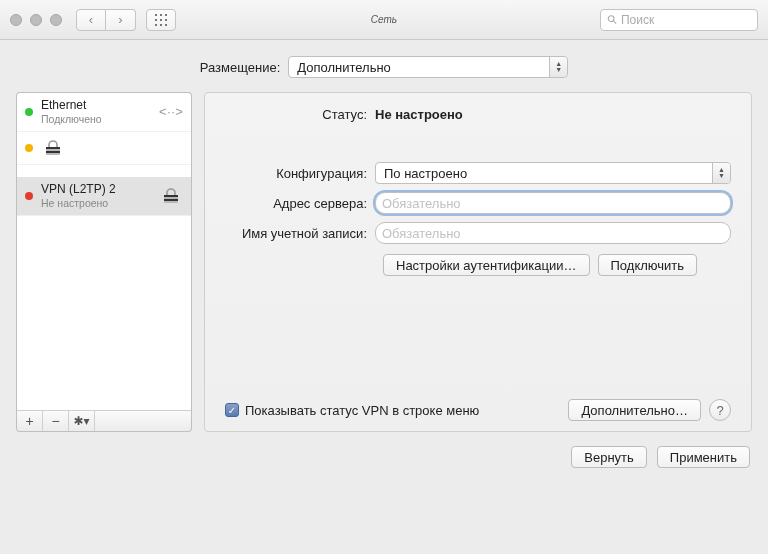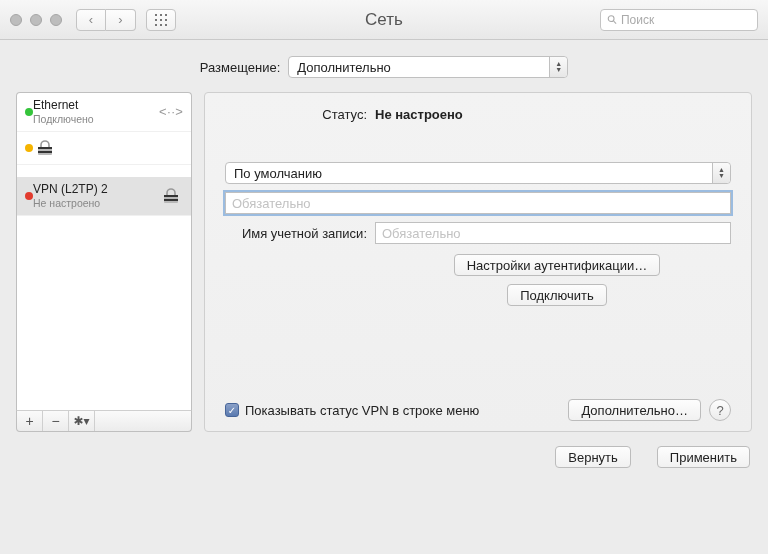--- a/index.html
+++ b/index.html
@@ -7,62 +7,62 @@
 
 
 .titlebar { height: 40px; background: linear-gradient(#f7f7f7,#e8e8e8); border-bottom: 1px solid #c9c9c9; display: flex; align-items: center; padding: 0 10px; position: relative; }
 .traffic { display: flex; gap: 8px; }
 .traffic span { width: 12px; height: 12px; border-radius: 50%; background: #bdbdbd; border: 1px solid #a6a6a6; }
 .navbtns { display: flex; margin-left: 14px; }
 .navbtn { width: 30px; height: 22px; background: linear-gradient(#fdfdfd,#f1f1f1); border: 1px solid #c4c4c4; display: flex; align-items: center; justify-content: center; color: #888; font-size: 13px; }
 .navbtn:first-child { border-radius: 4px 0 0 4px; }
 .navbtn:last-child { border-radius: 0 4px 4px 0; border-left: none; }
 .gridbtn { width: 30px; height: 22px; margin-left: 10px; background: linear-gradient(#fdfdfd,#f1f1f1); border: 1px solid #c4c4c4; border-radius: 4px; display: flex; align-items: center; justify-content: center; color: #666; }
-.wintitle { position: absolute; left: 50%; transform: translateX(-50%); font-size: 17px; color: #555; }
+.wintitle { position: absolute; left: 50%; transform: translateX(-50%); font-size: 10px; color: #555; font-style: italic; }
 .searchwrap { margin-left: auto; width: 158px; height: 22px; background: #fff; border: 1px solid #c4c4c4; border-radius: 4px; display: flex; align-items: center; padding: 0 6px; color: #aaa; gap: 4px; }
 .searchwrap input { border: none; outline: none; width: 100%; font-size: 12px; background: transparent; color: #1d4ed8; }
 .searchwrap input::placeholder { color: #aaa; }
 
 
 .locrow { display: flex; align-items: center; justify-content: center; gap: 8px; padding: 16px 12px 14px; }
 .locrow label { font-size: 13px; }
 .select { position: relative; display: inline-flex; align-items: center; background: #fff; border: 1px solid #c0c0c0; border-radius: 4px; height: 22px; padding: 0 22px 0 8px; font-size: 13px; min-width: 280px; }
 .select .arrows { position: absolute; right: 0; top: 0; bottom: 0; width: 18px; background: linear-gradient(#fafafa,#e7e7e7); border-left: 1px solid #c0c0c0; border-radius: 0 4px 4px 0; display: flex; flex-direction: column; align-items: center; justify-content: center; font-size: 7px; color: #555; line-height: 6px; }
 
 
 .content { display: flex; padding: 0 16px 0 16px; gap: 12px; }
 .sidebar { width: 176px; display: flex; flex-direction: column; }
 .svlist { flex: 1; background: #fff; border: 1px solid #bfbfbf; border-bottom: none; border-radius: 4px 4px 0 0; height: 370px; overflow: hidden; }
-.svitem { display: flex; align-items: center; padding: 6px 8px; border-bottom: 1px solid #f0f0f0; position: relative; }
+.svitem { display: flex; align-items: center; padding: 6px 8px; gap: 8px; border-bottom: 1px solid #f0f0f0; position: relative; }
 .svitem.selected { background: #e2e2e2; margin-top: 12px; }
 .dot { width: 8px; height: 8px; border-radius: 50%; flex-shrink: 0; }
 .svtext { flex: 1; line-height: 1.15; }
 .svname { font-size: 12px; }
 .svstatus { font-size: 10.5px; color: #888; }
 .svicon { width: 24px; height: 20px; display: flex; align-items: center; justify-content: center; color: #999; }
 .svtoolbar { height: 22px; background: linear-gradient(#fafafa,#ececec); border: 1px solid #bfbfbf; border-top-color: #cfcfcf; border-radius: 0 0 4px 4px; display: flex; align-items: stretch; }
 .svtb-btn { width: 26px; display: flex; align-items: center; justify-content: center; border-right: 1px solid #cfcfcf; color: #555; font-size: 14px; cursor: default; }
 
 .detail { flex: 1; background: linear-gradient(#f3f3f3,#efefef); border: 1px solid #cfcfcf; border-radius: 4px; padding: 14px 20px 10px; height: 340px; position: relative; }
 .row { display: flex; align-items: center; margin-bottom: 8px; }
 .row .lbl { width: 150px; text-align: right; padding-right: 8px; font-size: 13px; }
 .row .val { flex: 1; font-size: 13px; }
 .bold { font-weight: 600; }
-.txtinput { width: 100%; height: 22px; border: 1px solid #c0c0c0; background: #fff; padding: 0 6px; font-size: 13px; outline: none; border-radius: 0; }
+.txtinput { width: 100%; height: 22px; border: 1px solid #c0c0c0; background: #fff; padding: 0 6px; font-size: 13px; outline: none; border-radius: 10px; }
 .txtinput.focus { box-shadow: 0 0 0 2px #9bbce0; }
 .txtinput::placeholder { color: #c2c2c2; }
 .btn { display: inline-flex; align-items: center; height: 22px; padding: 0 12px; background: linear-gradient(#fdfdfd,#f1f1f1); border: 1px solid #bcbcbc; border-radius: 4px; font-size: 13px; cursor: default; }
-.detail .btnrow { margin-left: 158px; margin-top: 10px; display: flex; flex-direction: column; align-items: center; gap: 8px; }
+.detail .btnrow { margin-left: 158px; margin-top: 10px; display: flex; flex-direction: row; align-items: flex-start; gap: 8px; }
 
 .footer-in { position: absolute; bottom: 10px; left: 20px; right: 20px; display: flex; align-items: center; }
 .chk { display: flex; align-items: center; gap: 6px; font-size: 13px; }
 .chkbox { width: 14px; height: 14px; background: linear-gradient(#8aa0c7,#5a7ab0); border: 1px solid #476599; border-radius: 3px; display: flex; align-items: center; justify-content: center; color: #fff; font-size: 10px; }
 .help { width: 22px; height: 22px; border-radius: 50%; background: linear-gradient(#fdfdfd,#ececec); border: 1px solid #bcbcbc; display: flex; align-items: center; justify-content: center; color: #666; margin-left: 8px; }
 
-.bottom { display: flex; justify-content: flex-end; gap: 26px; padding: 14px 18px 0; }
+.bottom { display: flex; justify-content: flex-end; gap: 10px; padding: 14px 18px 0; }
 </style>
 </head>
 <body>
 
 <div class="titlebar">
   <div class="traffic">
     <span></span>
     <span></span>
     <span></span>
   </div>
@@ -148,28 +148,30 @@
       <div class="svtb-btn" style="font-size:12px">✱▾</div>
     </div>
   </div>
 
   <div class="detail">
     <div class="row" style="margin-bottom:40px">
       <div class="lbl">Статус:</div>
       <div class="val bold">Не настроено</div>
     </div>
     <div class="row">
+      <div class="lbl">Конфигурация:</div>
       <div class="val">
         <div class="select" style="min-width:100%;width:100%">
-          <span>По умолчанию</span>
+          <span>По настроено</span>
           <span class="arrows">▲<br>▼</span>
         </div>
       </div>
     </div>
     <div class="row">
+      <div class="lbl">Адрес сервера:</div>
       <div class="val"><input class="txtinput focus" placeholder="Обязательно" style=""></div>
     </div>
     <div class="row">
       <div class="lbl">Имя учетной записи:</div>
       <div class="val"><input class="txtinput" placeholder="Обязательно" style=""></div>
     </div>
     <div class="btnrow">
       <div class="btn">Настройки аутентификации…</div>
       <div class="btn">Подключить</div>
     </div>

